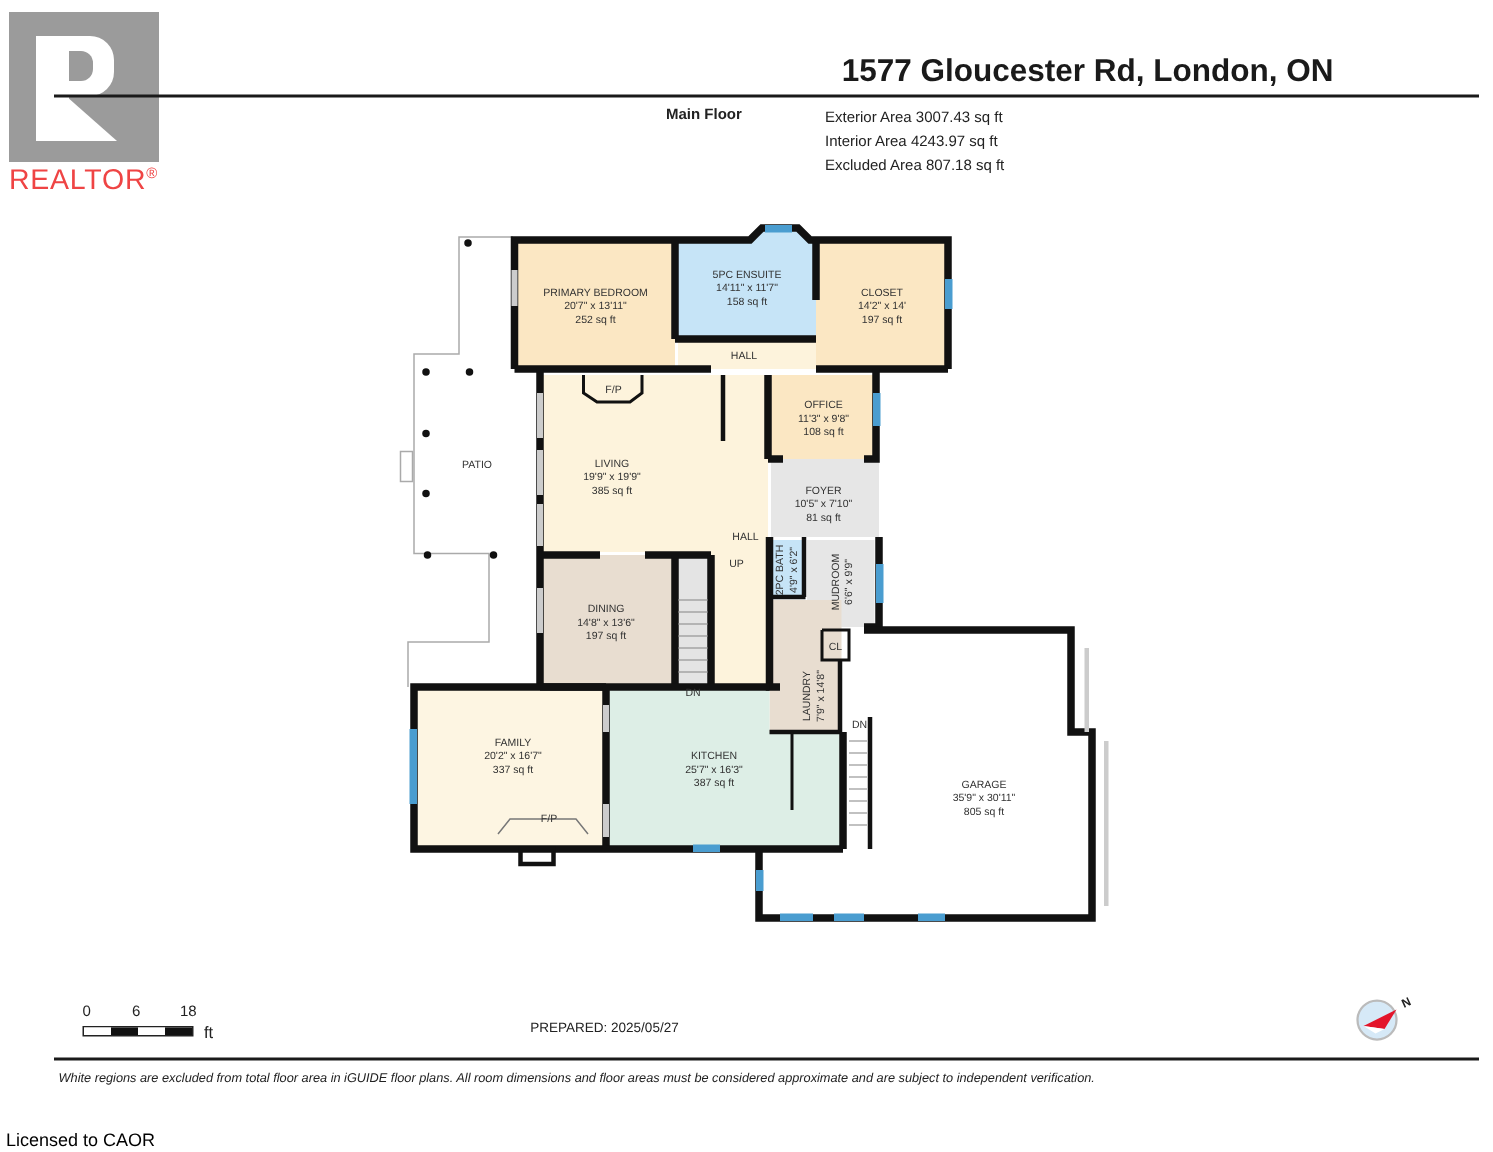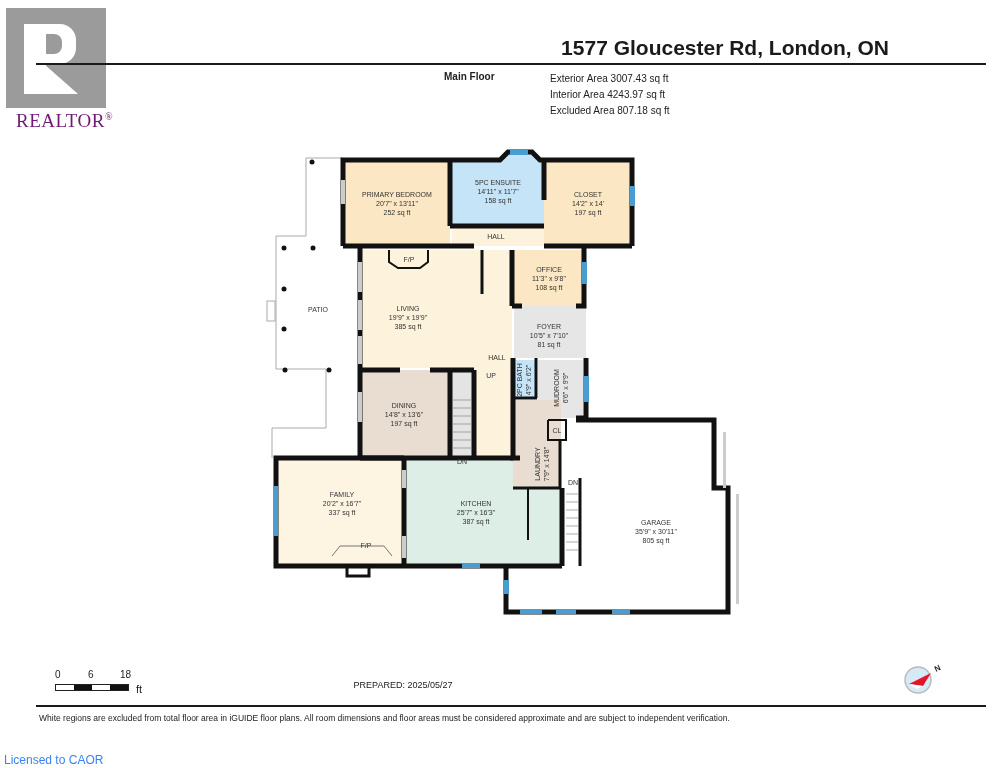--- a/index.html
+++ b/index.html
@@ -2,38 +2,38 @@
 <html><head>
 <meta charset="utf-8">
 <style>
   html, body { margin: 0; padding: 0; background: #ffffff; }
   body { width: 995px; height: 768px; position: relative; overflow: hidden; font-family: "Liberation Sans", sans-serif; color: #222; }
   .logo { position: absolute; left: 6px; top: 8px; width: 100px; height: 100px; background: #9b9b9b; }
   .logo .r-stem { position: absolute; left: 18px; top: 16px; width: 22px; height: 70px; background: #fff; }
   .logo .r-bowl { position: absolute; left: 40px; top: 16px; width: 30px; height: 40px; background: #fff; border-radius: 0 16px 16px 0; }
   .logo .r-bowl-in { position: absolute; left: 40px; top: 26px; width: 16px; height: 20px; background: #9b9b9b; border-radius: 0 8px 8px 0; }
   .logo .r-leg { position: absolute; left: 38px; top: 56px; width: 0; height: 0; border-left: 34px solid #fff; border-top: 30px solid transparent; }
-  .logo-text { position: absolute; left: 16px; top: 110px; font-size: 19px; color: #701a75; letter-spacing: 0.5px; font-family: Liberation Serif, serif; }
+  .logo-text { position: absolute; left: 6px; top: 110px; font-size: 19px; color: #ef4444; letter-spacing: 0.5px; }
   .logo-text sup { font-size: 10px; }
   .title { position: absolute; left: 0; width: 889px; top: 36px; text-align: right; font-size: 21px; font-weight: bold; color: #1a1a1a; }
   .rule-top { position: absolute; left: 36px; top: 63px; width: 950px; height: 2px; background: #1a1a1a; }
   .area-label { position: absolute; left: 444px; top: 71px; font-size: 10px; font-weight: bold; }
   .area-lines { position: absolute; left: 509px; top: 71px; font-size: 10px; line-height: 16px; margin-left: 41px; }
   .plan { position: absolute; left: 0; top: 0; }
   .scale { position: absolute; left: 55px; top: 669px; }
   .scale-nums { position: relative; width: 100px; height: 12px; font-size: 10px; }
   .scale-nums span { position: absolute; top: 0; }
   .scale-bar { display: flex; border: 1px solid #222; width: 72px; height: 5px; margin-top: 3px; }
   .scale-bar div { flex: 1; }
   .scale-unit { position: absolute; left: 81px; top: 14px; font-size: 11px; }
   .prepared { position: absolute; left: 0; width: 806px; top: 680px; text-align: center; font-size: 9px; }
   .compass { position: absolute; left: 903px; top: 662px; }
   .rule-bottom { position: absolute; left: 36px; top: 705px; width: 950px; height: 2px; background: #1a1a1a; }
-  .disclaimer { position: absolute; left: 39px; top: 713px; font-size: 8.5px; color: #222; }
-  .license { position: absolute; left: 4px; top: 753px; font-size: 12px; color: #3b82f6; }
+  .disclaimer { position: absolute; left: 39px; top: 713px; font-size: 8.5px; color: #222; font-style: italic; }
+  .license { position: absolute; left: 4px; top: 753px; font-size: 12px; color: #000000; }
   .rlabel { font-family: "Liberation Sans", sans-serif; font-size: 7px; fill: #333; text-anchor: middle; }
 </style>
 </head>
 <body>
 
 <div class="logo">
   <div class="r-stem"></div>
   <div class="r-bowl"></div>
   <div class="r-bowl-in"></div>
   <div class="r-leg"></div>

